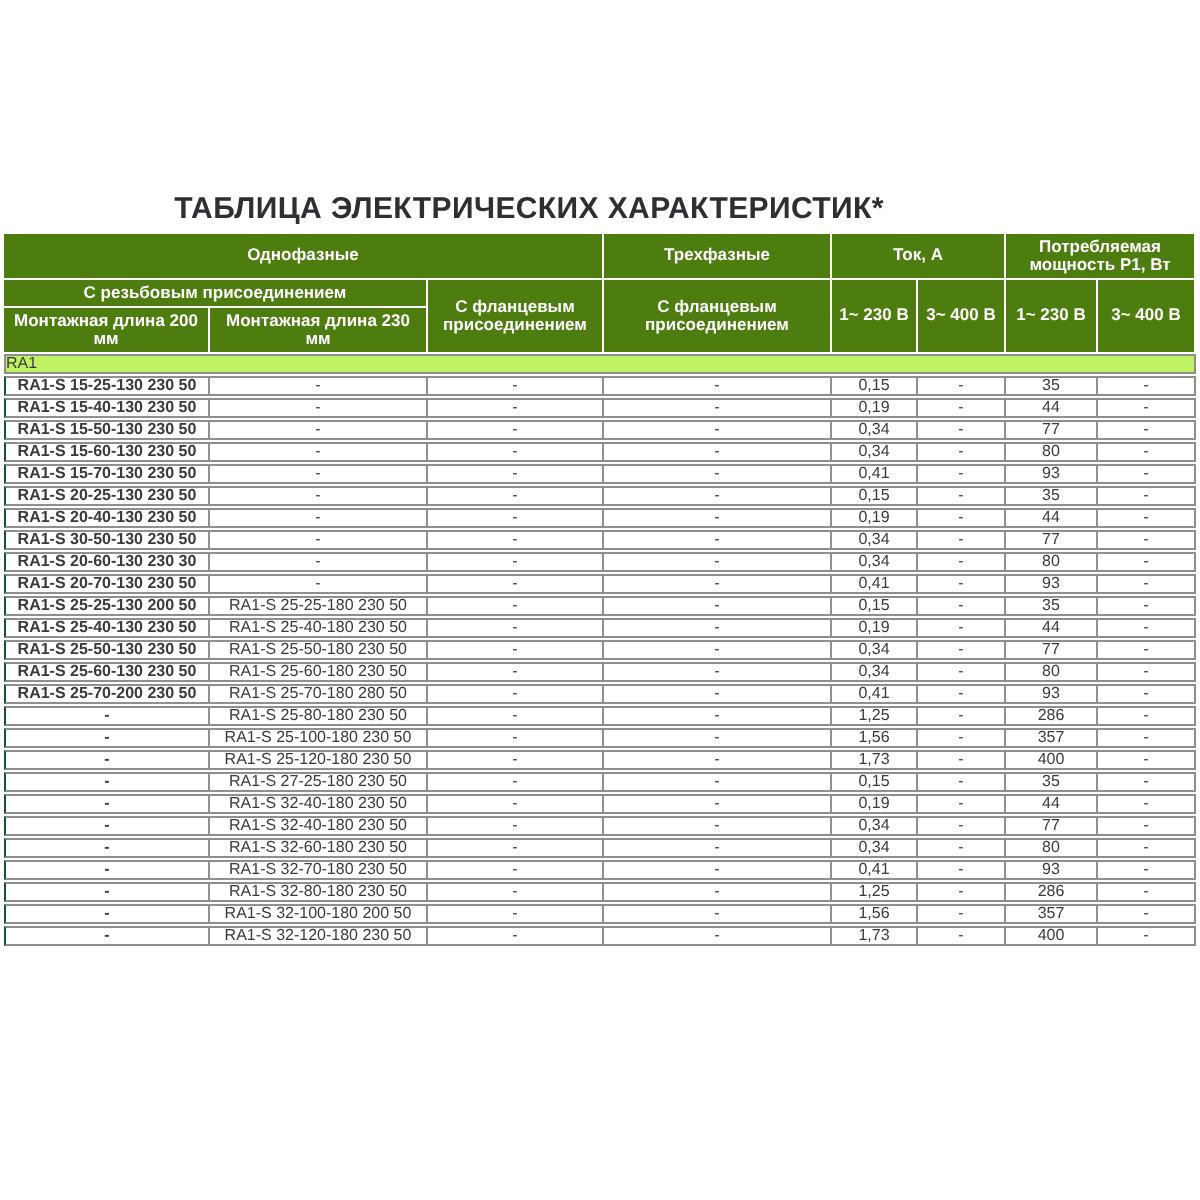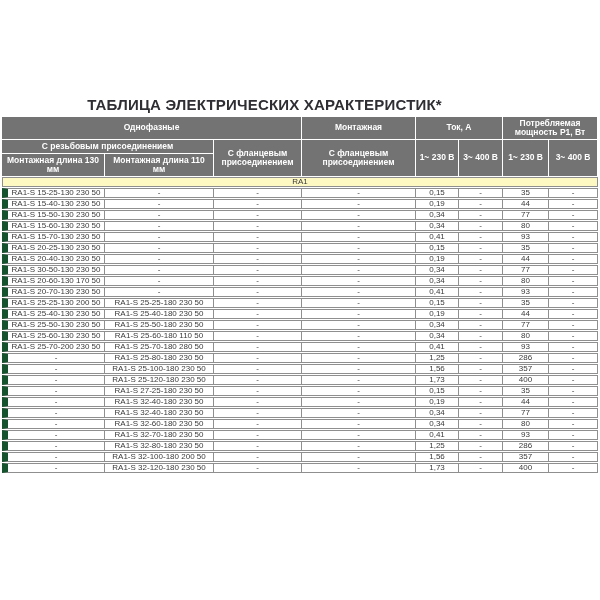--- a/index.html
+++ b/index.html
@@ -21,62 +21,61 @@
   }
   table.tbl {
     width: 596px;
     margin: 0 2px;
     table-layout: fixed;
     border-collapse: separate;
     border-spacing: 0 1px;
   }
   
   .tbl th {
-    background: #737373;
+    background: #4d7c0f;
     color: #ffffff;
     font-weight: bold;
     font-size: 8.5px;
     line-height: 9.5px;
     text-align: center;
     vertical-align: middle;
     border-right: 1.5px solid #ffffff;
     padding: 1px 2px;
   }
   .tbl tr.hr1 th { height: 22px; }
   .tbl tr.hr2 th { height: 13px; }
   .tbl tr.hr3 th { height: 22px; }
   
   .tbl td.band {
-    background: #fef9c3;
+    background: #bef264;
     color: #3a3a3a;
     font-size: 8px;
     line-height: 8px;
     height: 10px;
-    text-align: center;
     vertical-align: middle;
     border: 1px solid #8f8f8f;
     padding: 0;
   }
   
   .tbl td.cell {
     background: #ffffff;
     color: #3a3a3a;
     font-size: 8px;
     line-height: 8px;
     height: 10px;
     text-align: center;
     vertical-align: middle;
     white-space: nowrap;
     overflow: hidden;
     border-top: 1px solid #8f8f8f;
     border-bottom: 1px solid #8f8f8f;
     border-right: 1px solid #8f8f8f;
     padding: 0 1px;
   }
-  .tbl td.cell:first-child { border-left: 6px solid #14532d; }
+  .tbl td.cell:first-child { border-left: 1px solid #14532d; font-weight: bold; }
 </style>
 </head>
 <body>
 
 <div class="page">
 
   <div class="title">ТАБЛИЦА ЭЛЕКТРИЧЕСКИХ ХАРАКТЕРИСТИК*</div>
 
   <table class="tbl">
     <colgroup>
@@ -86,36 +85,36 @@
       <col style="width:114px">
       <col style="width:43px">
       <col style="width:44px">
       <col style="width:46px">
       <col style="width:49px">
     </colgroup>
 
     <thead>
       <tr class="hr1">
         <th colspan="3">Однофазные</th>
-        <th>Монтажная</th>
+        <th>Трехфазные</th>
         <th colspan="2">Ток, А</th>
         <th colspan="2">Потребляемая мощность Р1, Вт</th>
       </tr>
       <tr class="hr2">
         <th colspan="2">С резьбовым присоединением</th>
         <th rowspan="2">С фланцевым присоединением</th>
         <th rowspan="2">С фланцевым присоединением</th>
         <th rowspan="2">1~ 230 В</th>
         <th rowspan="2">3~ 400 В</th>
         <th rowspan="2">1~ 230 В</th>
         <th rowspan="2">3~ 400 В</th>
       </tr>
       <tr class="hr3">
-        <th>Монтажная длина 130 мм</th>
-        <th>Монтажная длина 110 мм</th>
+        <th>Монтажная длина 200 мм</th>
+        <th>Монтажная длина 230 мм</th>
       </tr>
     </thead>
 
     <tbody id="rows-body">
       <tr>
         <td colspan="8" class="band">RA1</td>
       </tr>
 
     <tr>
           <td class="cell">RA1-S 15-25-130 230 50</td>
@@ -191,21 +190,21 @@
           <td class="cell">RA1-S 30-50-130 230 50</td>
           <td class="cell">-</td>
           <td class="cell">-</td>
           <td class="cell">-</td>
           <td class="cell">0,34</td>
           <td class="cell">-</td>
           <td class="cell">77</td>
           <td class="cell">-</td>
         </tr>
         <tr>
-          <td class="cell">RA1-S 20-60-130 170 50</td>
+          <td class="cell">RA1-S 20-60-130 230 30</td>
           <td class="cell">-</td>
           <td class="cell">-</td>
           <td class="cell">-</td>
           <td class="cell">0,34</td>
           <td class="cell">-</td>
           <td class="cell">80</td>
           <td class="cell">-</td>
         </tr>
         <tr>
           <td class="cell">RA1-S 20-70-130 230 50</td>
@@ -242,21 +241,21 @@
           <td class="cell">RA1-S 25-50-180 230 50</td>
           <td class="cell">-</td>
           <td class="cell">-</td>
           <td class="cell">0,34</td>
           <td class="cell">-</td>
           <td class="cell">77</td>
           <td class="cell">-</td>
         </tr>
         <tr>
           <td class="cell">RA1-S 25-60-130 230 50</td>
-          <td class="cell">RA1-S 25-60-180 110 50</td>
+          <td class="cell">RA1-S 25-60-180 230 50</td>
           <td class="cell">-</td>
           <td class="cell">-</td>
           <td class="cell">0,34</td>
           <td class="cell">-</td>
           <td class="cell">80</td>
           <td class="cell">-</td>
         </tr>
         <tr>
           <td class="cell">RA1-S 25-70-200 230 50</td>
           <td class="cell">RA1-S 25-70-180 280 50</td>

